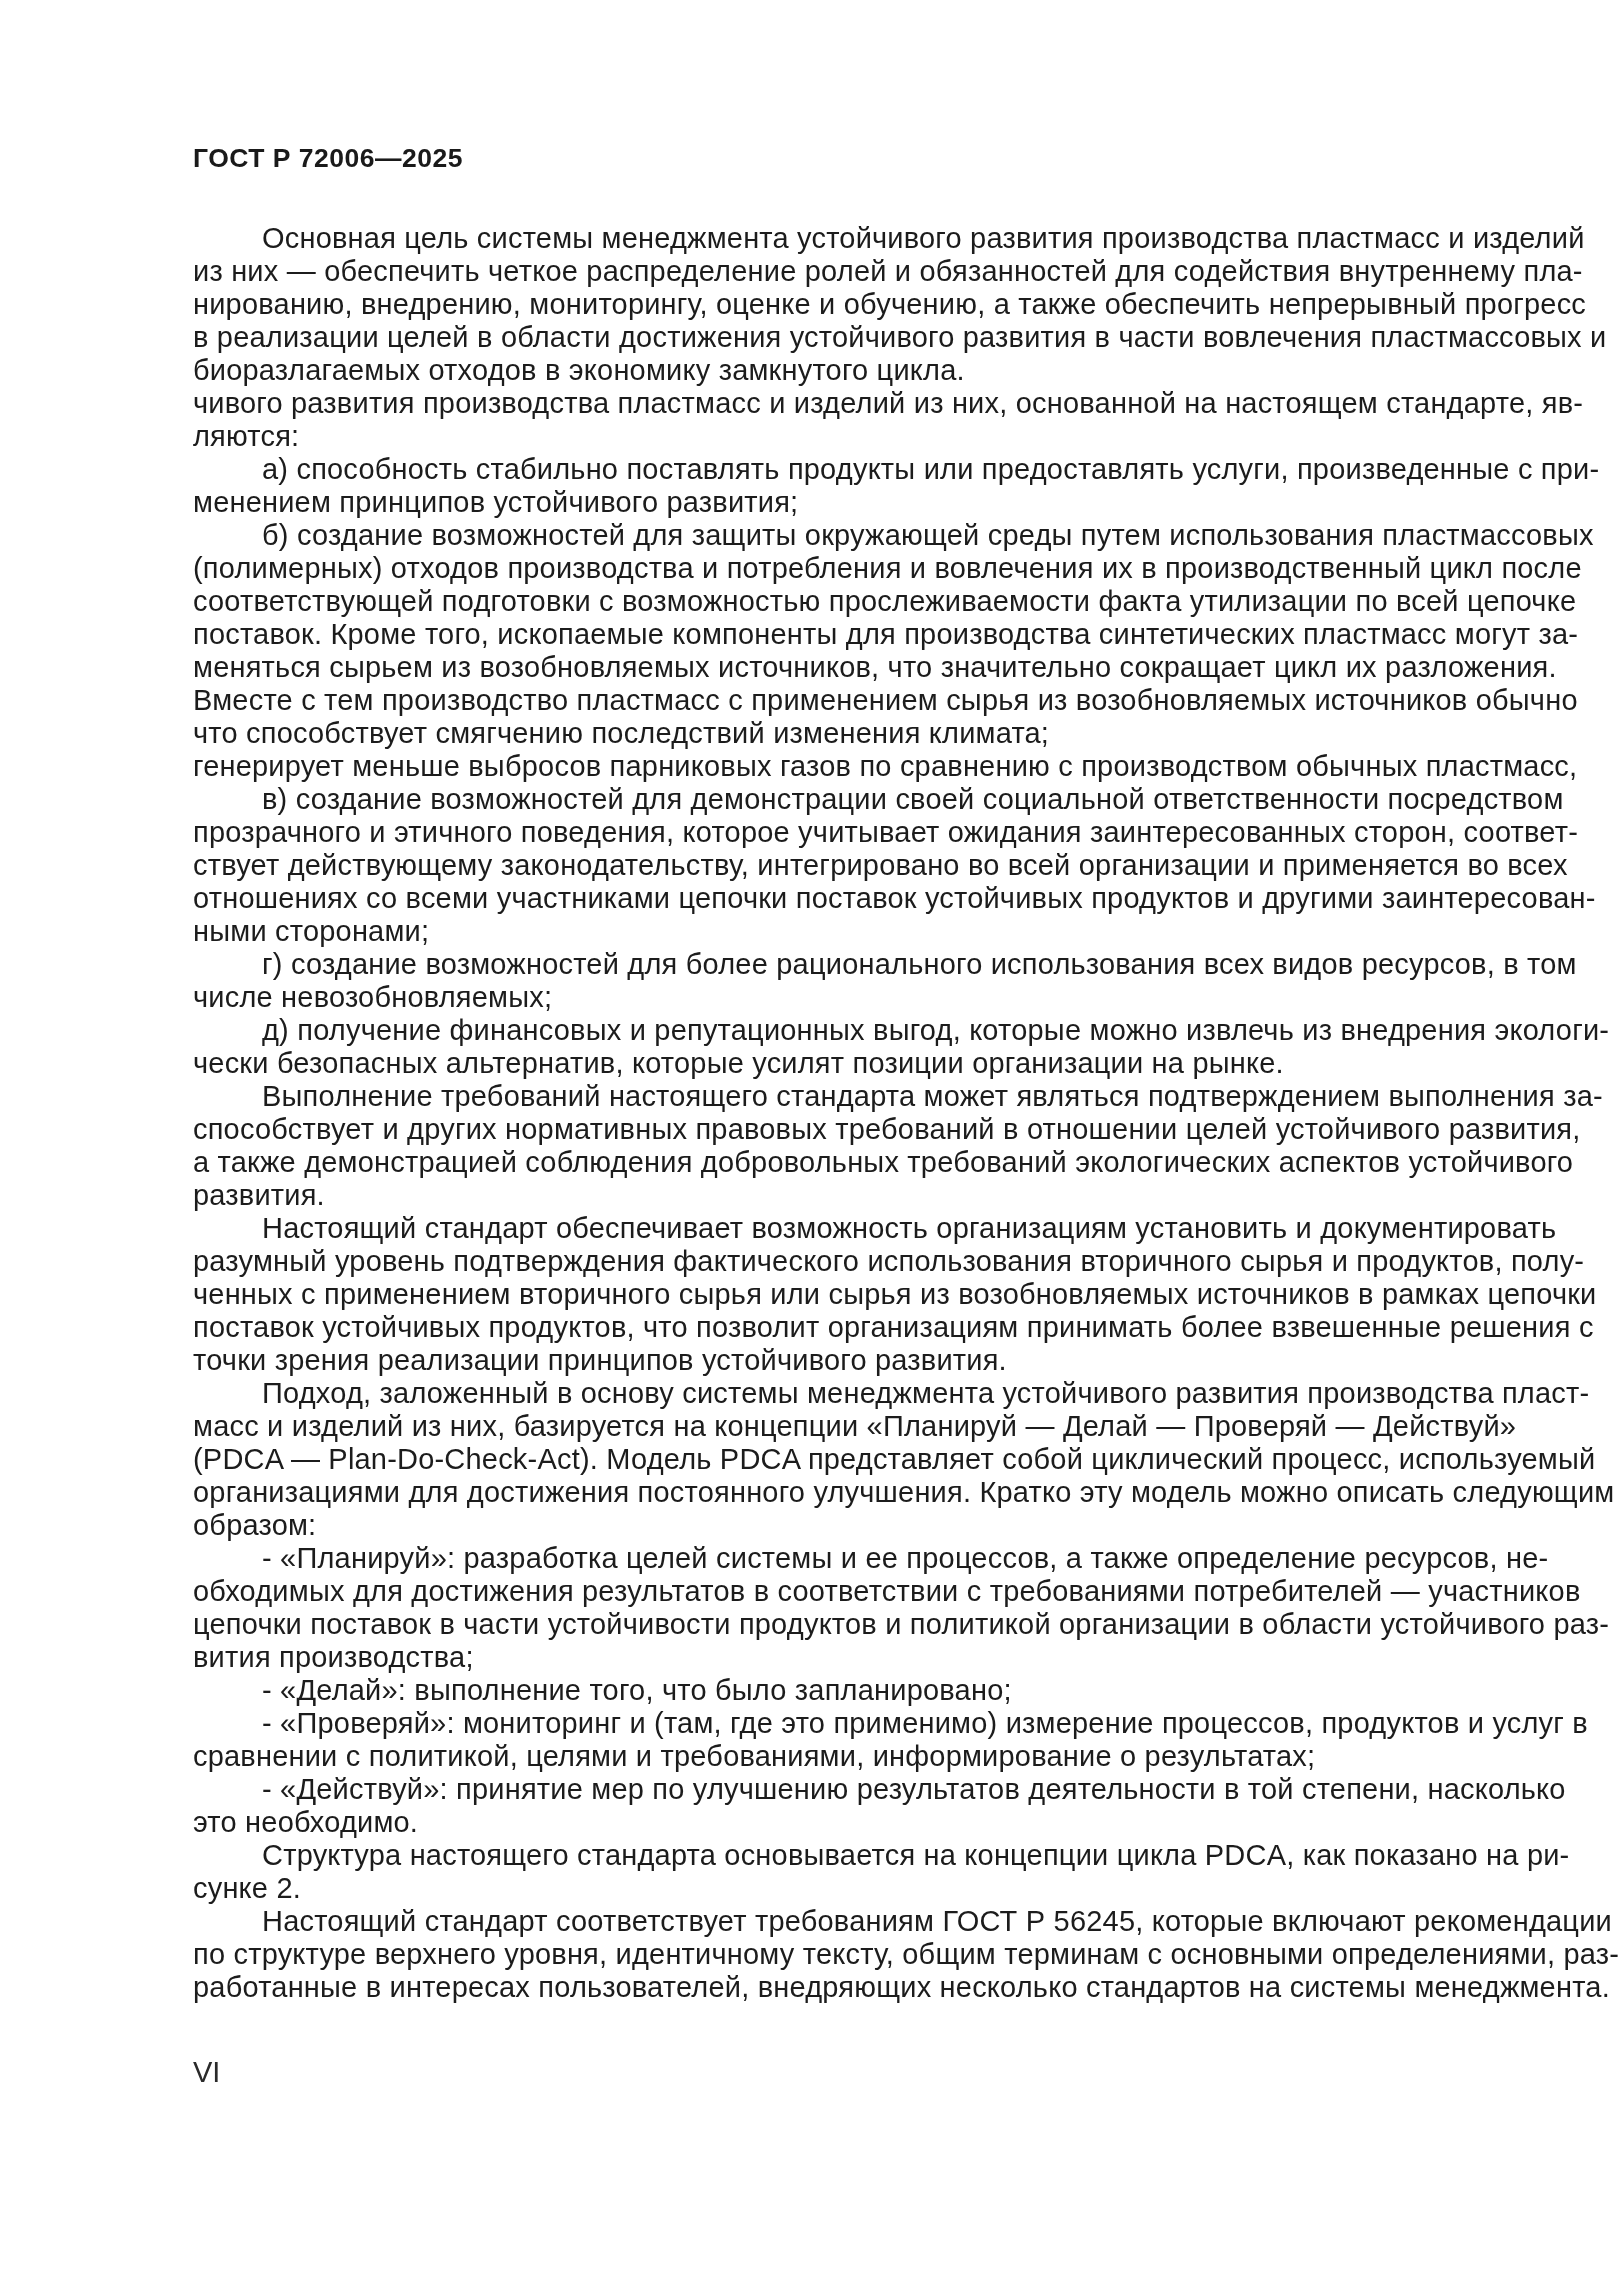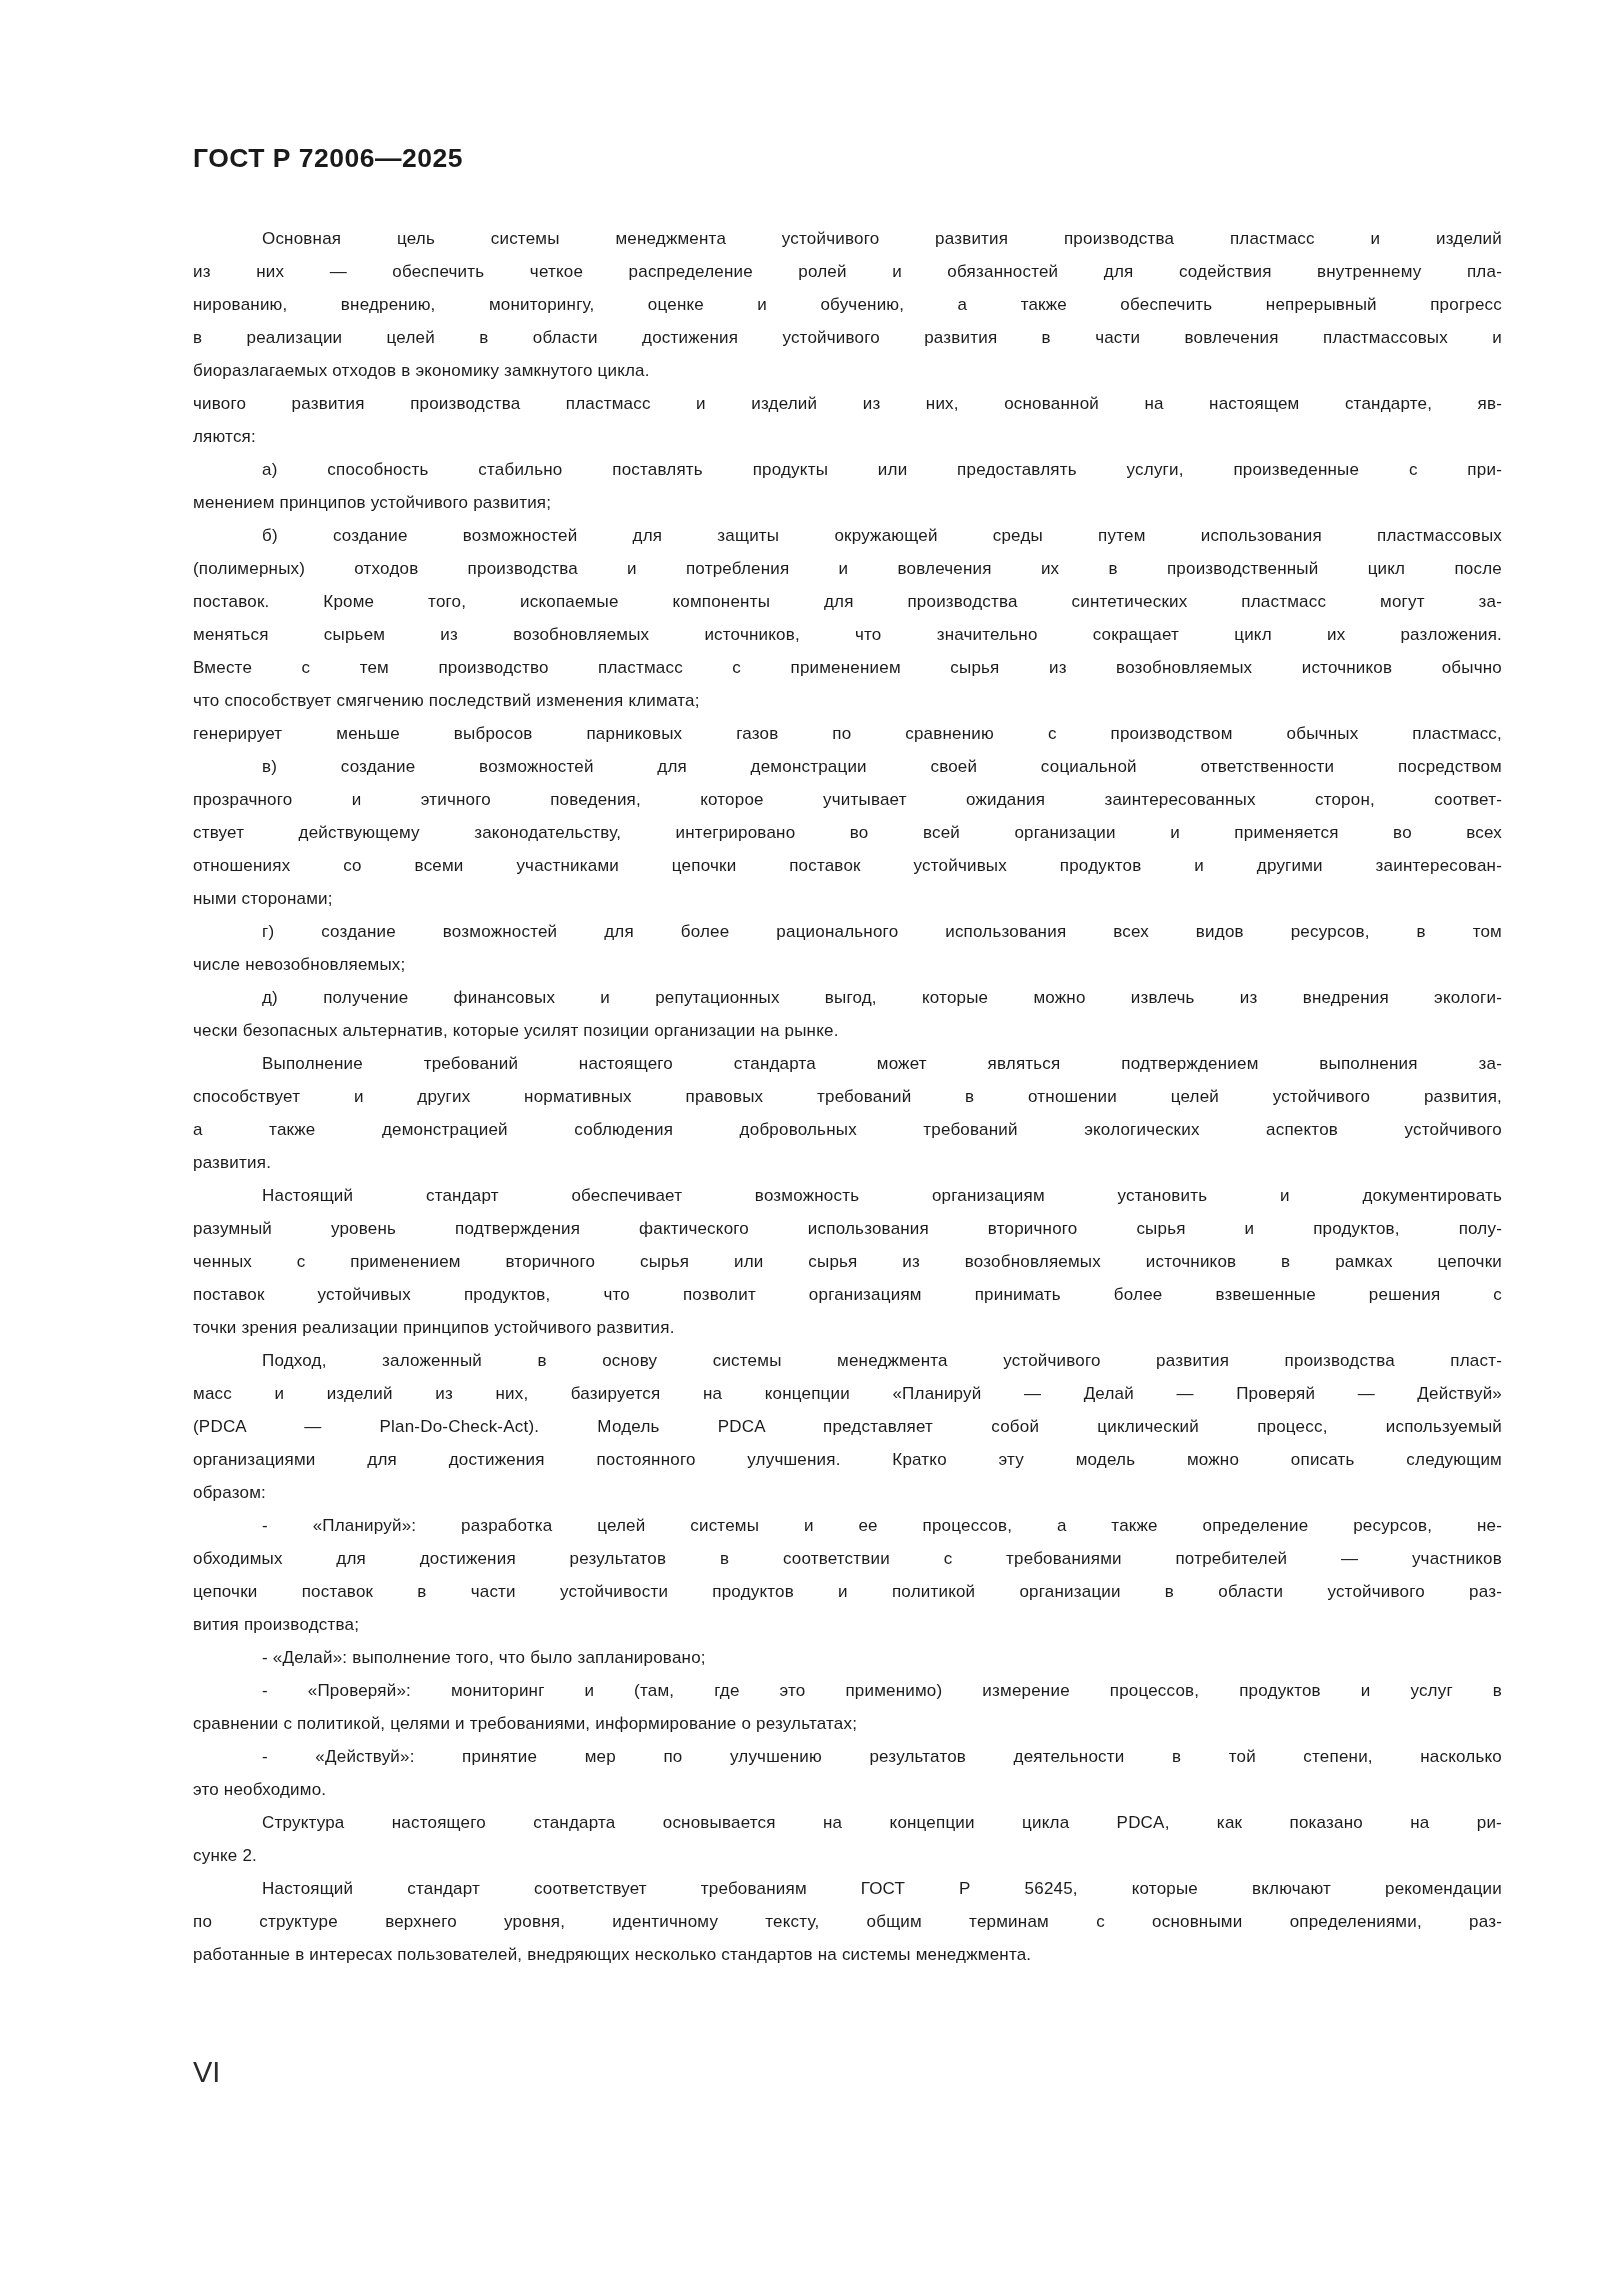--- a/index.html
+++ b/index.html
@@ -24,21 +24,21 @@
     font-weight: bold;
     letter-spacing: 0.5px;
     color: #1a1a1a;
     white-space: nowrap;
   }
   .doc-body {
     position: absolute;
     left: 193px;
     top: 222px;
     width: 1309px;
-    font-size: 17px;
+    font-size: 29px;
     line-height: 33px;
     letter-spacing: 0.2px;
     color: #1c1c1c;
   }
   .doc-body .line {
     text-align: justify;
     text-align-last: justify;
     white-space: nowrap; 
     overflow: visible;
   }
@@ -67,20 +67,21 @@
       <div class="line">из них — обеспечить четкое распределение ролей и обязанностей для содействия внутреннему пла-</div>
       <div class="line">нированию, внедрению, мониторингу, оценке и обучению, а также обеспечить непрерывный прогресс</div>
       <div class="line">в реализации целей в области достижения устойчивого развития в части вовлечения пластмассовых и</div>
       <div class="line last">биоразлагаемых отходов в экономику замкнутого цикла.</div>
       <div class="line">чивого развития производства пластмасс и изделий из них, основанной на настоящем стандарте, яв-</div>
       <div class="line last">ляются:</div>
       <div class="line first">а) способность стабильно поставлять продукты или предоставлять услуги, произведенные с при-</div>
       <div class="line last">менением принципов устойчивого развития;</div>
       <div class="line first">б) создание возможностей для защиты окружающей среды путем использования пластмассовых</div>
       <div class="line">(полимерных) отходов производства и потребления и вовлечения их в производственный цикл после</div>
+      <div class="line">соответствующей подготовки с возможностью прослеживаемости факта утилизации по всей цепочке</div>
       <div class="line">поставок. Кроме того, ископаемые компоненты для производства синтетических пластмасс могут за-</div>
       <div class="line">меняться сырьем из возобновляемых источников, что значительно сокращает цикл их разложения.</div>
       <div class="line">Вместе с тем производство пластмасс с применением сырья из возобновляемых источников обычно</div>
       <div class="line last">что способствует смягчению последствий изменения климата;</div>
       <div class="line">генерирует меньше выбросов парниковых газов по сравнению с производством обычных пластмасс,</div>
       <div class="line first">в) создание возможностей для демонстрации своей социальной ответственности посредством</div>
       <div class="line">прозрачного и этичного поведения, которое учитывает ожидания заинтересованных сторон, соответ-</div>
       <div class="line">ствует действующему законодательству, интегрировано во всей организации и применяется во всех</div>
       <div class="line">отношениях со всеми участниками цепочки поставок устойчивых продуктов и другими заинтересован-</div>
       <div class="line last">ными сторонами;</div>

